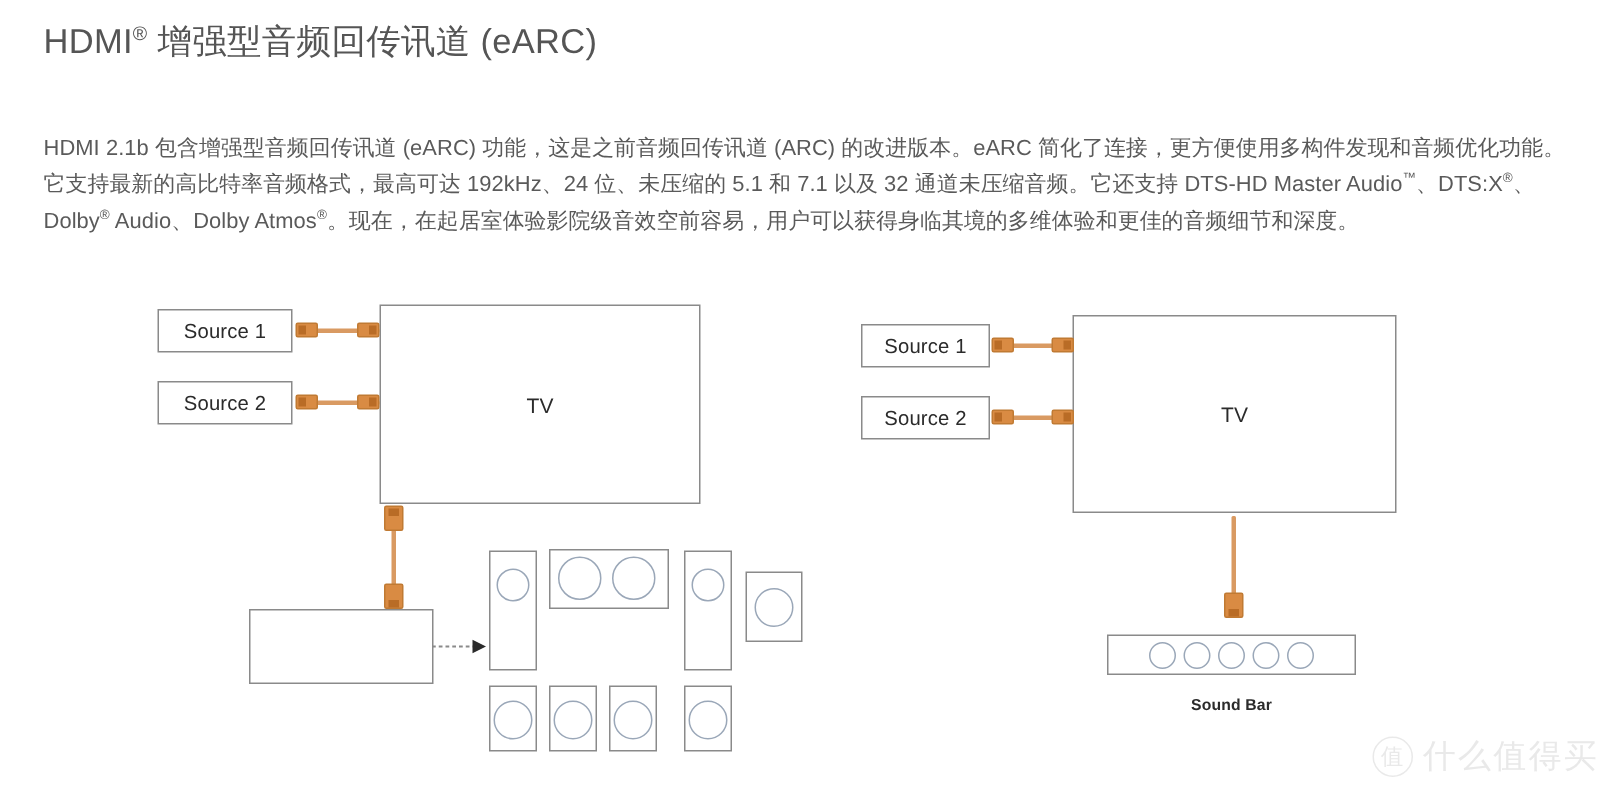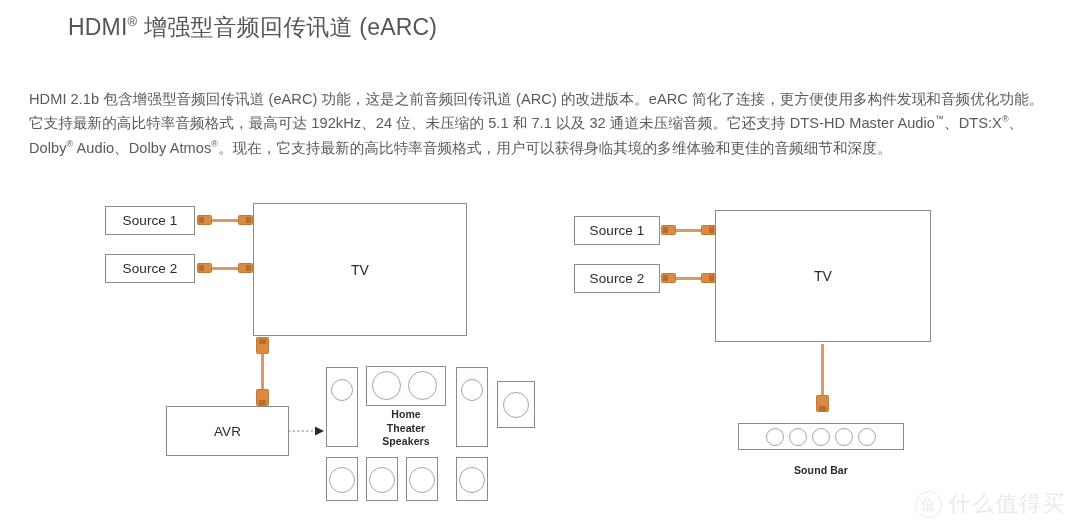--- a/index.html
+++ b/index.html
@@ -17,21 +17,20 @@
   }
   .page-title {
     position: absolute;
     left: 29px;
     top: 12px;
     font-size: 23px;
     font-weight: 400;
     color: #555555;
     letter-spacing: 0.2px;
     white-space: nowrap;
-    margin-left: 39px;
   }
   .page-title sup {
     font-size: 13px;
     vertical-align: super;
     line-height: 0;
   }
   .body-copy {
     position: absolute;
     left: 29px;
     top: 72px;
@@ -141,21 +140,21 @@
     color: #dcdcdc;
     letter-spacing: 1.5px;
     white-space: nowrap;
   }
 </style>
 </head>
 <body>
 
 <div class="page-title"><span>HDMI</span><sup>®</sup><span> 增强型音频回传讯道 (eARC)</span></div>
 
-<p class="body-copy"><span>HDMI 2.1b 包含增强型音频回传讯道 (eARC) 功能，这是之前音频回传讯道 (ARC) 的改进版本。eARC 简化了连接，更方便使用多构件发现和音频优化功能。它支持最新的高比特率音频格式，最高可达 192kHz、24 位、未压缩的 5.1 和 7.1 以及 32 通道未压缩音频。它还支持 DTS-HD Master Audio</span><sup>™</sup><span>、DTS:X</span><sup>®</sup><span>、Dolby</span><sup>®</sup><span> Audio、Dolby Atmos</span><sup>®</sup><span>。现在，它支持最新的高比特率音频格式，用户可以获得身临其境的多维体验和更佳的音频细节和深度。</span></p>
+<p class="body-copy"><span>HDMI 2.1b 包含增强型音频回传讯道 (eARC) 功能，这是之前音频回传讯道 (ARC) 的改进版本。eARC 简化了连接，更方便使用多构件发现和音频优化功能。它支持最新的高比特率音频格式，最高可达 192kHz、24 位、未压缩的 5.1 和 7.1 以及 32 通道未压缩音频。它还支持 DTS-HD Master Audio</span><sup>™</sup><span>、DTS:X</span><sup>®</sup><span>、Dolby</span><sup>®</sup><span> Audio、Dolby Atmos</span><sup>®</sup><span>。现在，在起居室体验影院级音效空前容易，用户可以获得身临其境的多维体验和更佳的音频细节和深度。</span></p>
 
 <div class="diagram">
 
   <div class="dg-box" style="left:105px; top:18px; width:90px; height:29px;"></div>
   <div class="dg-label" style="left:105px; top:18px; width:90px; height:29px;">Source 1</div>
 
   <div class="dg-box" style="left:105px; top:66px; width:90px; height:29px;"></div>
   <div class="dg-label" style="left:105px; top:66px; width:90px; height:29px;">Source 2</div>
 
   <div class="dg-box" style="left:253px; top:15px; width:214px; height:133px;"></div>
@@ -173,39 +172,33 @@
   <div class="plug" style="left:238px; top:75px; width:15px; height:10px;"></div>
   <div class="plug-tip" style="left:246px; top:77px; width:5px; height:6px;"></div>
 
   <div class="cable-v" style="left:261px; top:152px; height:62px;"></div>
   <div class="plug" style="left:256px; top:149px; width:13px; height:17px;"></div>
   <div class="plug-tip" style="left:259px; top:150.5px; width:7px; height:5px;"></div>
   <div class="plug" style="left:256px; top:201px; width:13px; height:17px;"></div>
   <div class="plug-tip" style="left:259px; top:212px; width:7px; height:5px;"></div>
 
   <div class="dg-box" style="left:166px; top:218px; width:123px; height:50px;"></div>
-  <div class="dg-label" style="left:166px; top:218px; width:123px; height:50px;">AVR</div>
 
   <svg style="position:absolute; left:288px; top:233px; width:40px; height:20px;">
     <line x1="0" y1="10" x2="28" y2="10" stroke="#8a8a8a" stroke-width="1.2" stroke-dasharray="2.5,2"></line>
     <polygon points="27,5.5 36,10 27,14.5" fill="#2b2b2b"></polygon>
   </svg>
 
   <div class="dg-box" style="left:326px; top:179px; width:32px; height:80px;"></div>
   <div class="spk-circle" style="left:331px; top:191px; width:22px; height:22px;"></div>
 
   <div class="dg-box" style="left:366px; top:369px; width:80px; height:40px; top:178px;"></div>
   <div class="spk-circle" style="left:372px; top:183px; width:29px; height:29px;"></div>
   <div class="spk-circle" style="left:408px; top:183px; width:29px; height:29px;"></div>
 
-  <div class="dg-caption" style="left:366px; top:220px; width:80px;">
-    <div>Home</div>
-    <div>Theater</div>
-    <div>Speakers</div>
-  </div>
 
   <div class="dg-box" style="left:456px; top:179px; width:32px; height:80px;"></div>
   <div class="spk-circle" style="left:461px; top:191px; width:22px; height:22px;"></div>
 
   <div class="dg-box" style="left:497px; top:193px; width:38px; height:47px;"></div>
   <div class="spk-circle" style="left:503px; top:204px; width:26px; height:26px;"></div>
 
   <div class="dg-box" style="left:326px; top:269px; width:32px; height:44px;"></div>
   <div class="spk-circle" style="left:329px; top:279px; width:26px; height:26px;"></div>
 

